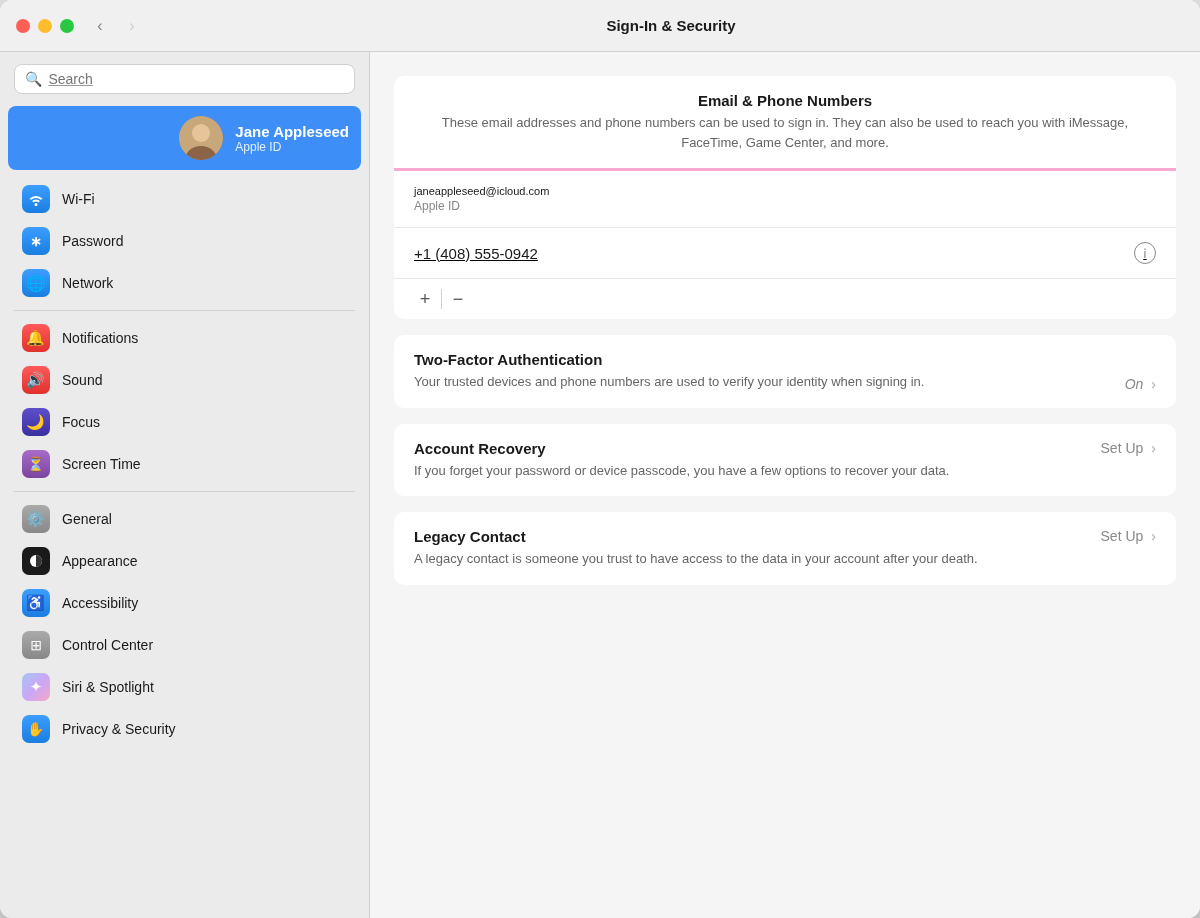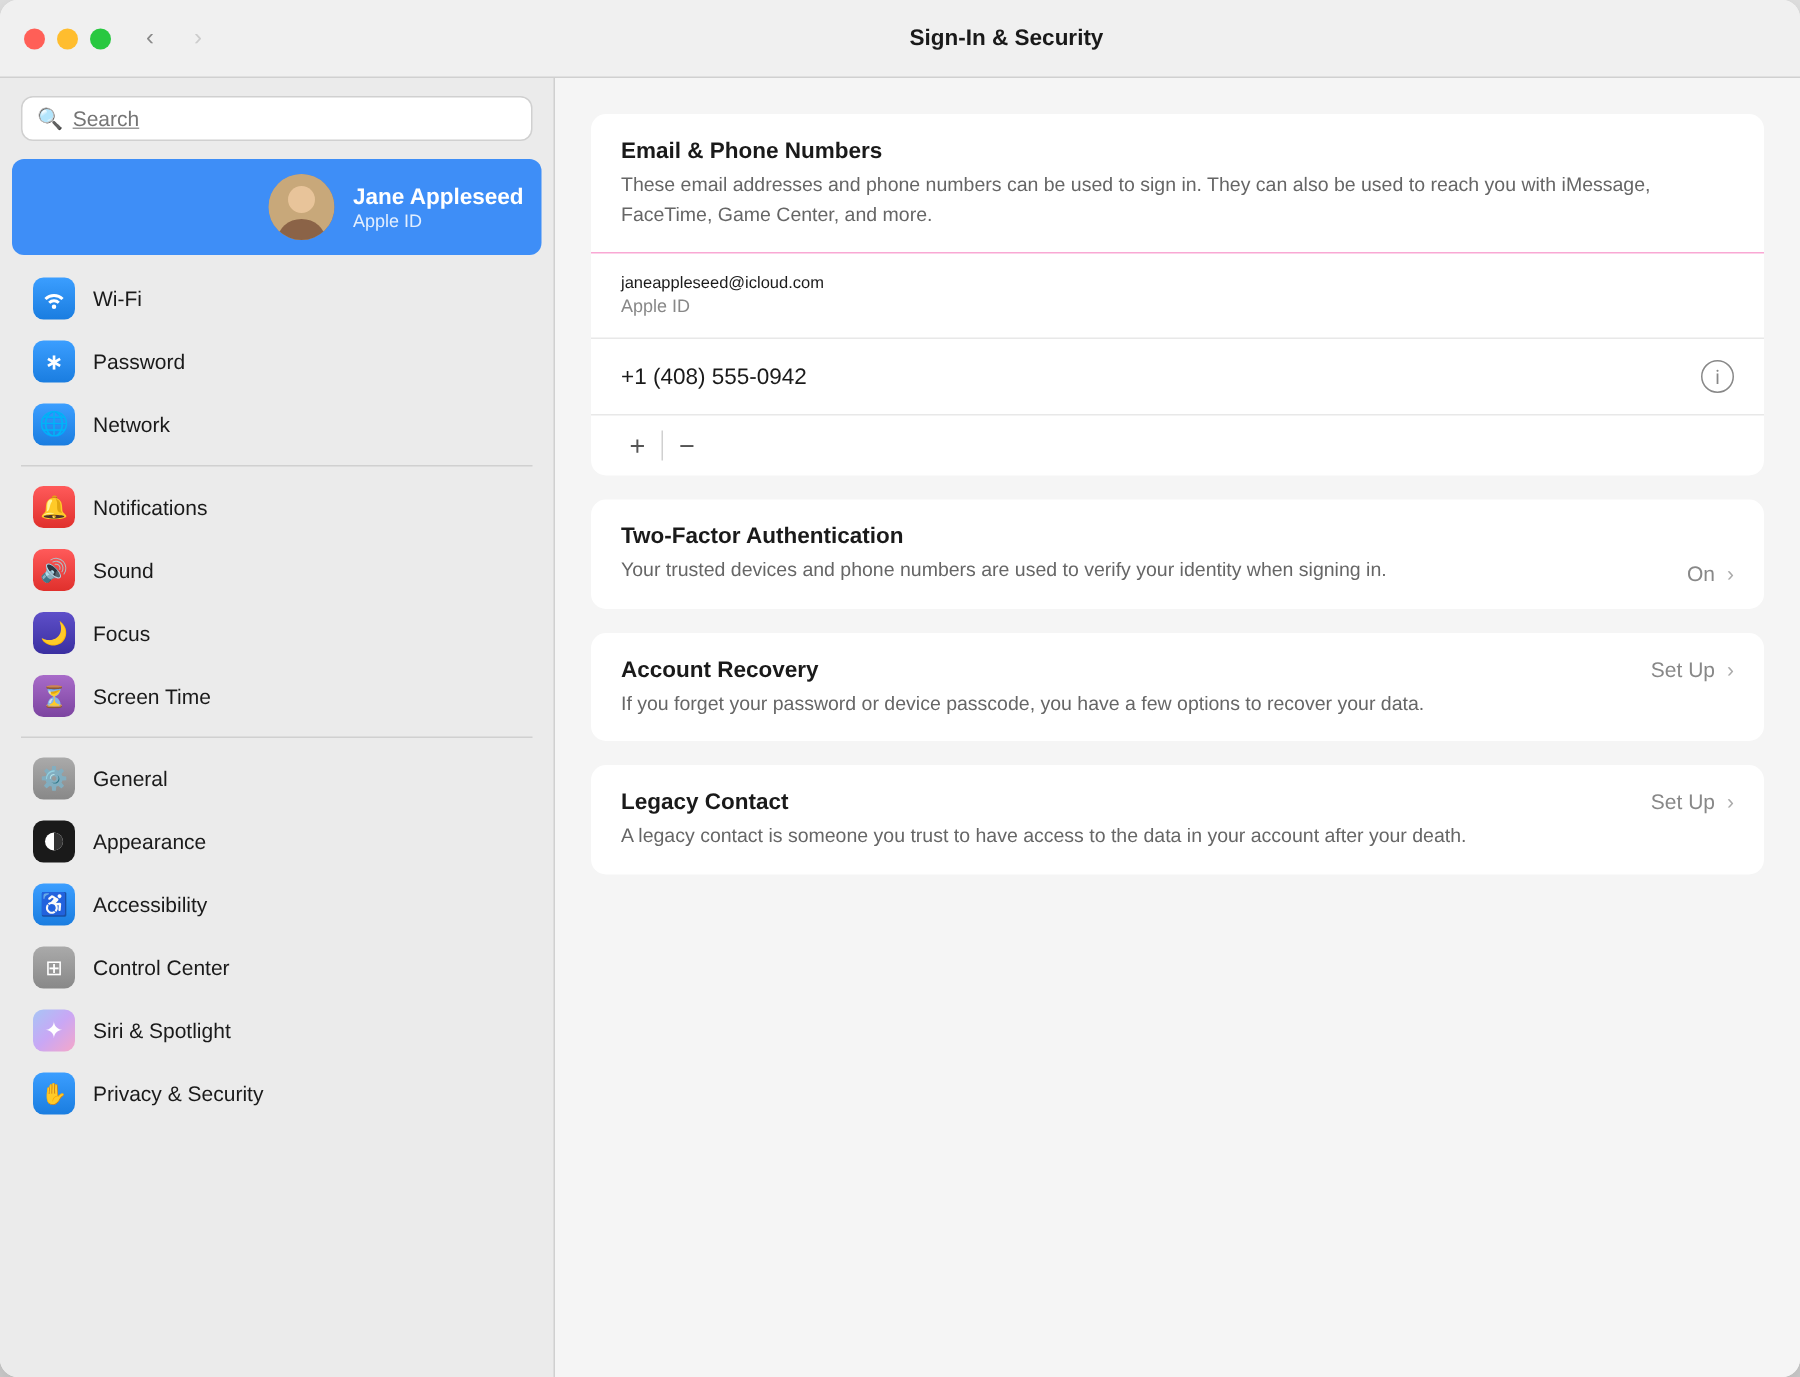--- a/index.html
+++ b/index.html
@@ -194,21 +194,22 @@
       padding: 24px 24px;
     }
     .section-card {
       background: #ffffff;
       border-radius: 10px;
       margin-bottom: 16px;
       overflow: hidden;
     }
     .section-row {
       padding: 16px 20px;
-      border-bottom: 1px solid #f9a8d4;
+      border-bottom: 3px solid #f9a8d4;
+      text-align: center;
     }
     .section-row:last-child { border-bottom: none; }
     .section-title {
       font-size: 15px;
       font-weight: 600;
       color: #1a1a1a;
       margin-bottom: 4px;
     }
     .section-desc {
       font-size: 13px;
@@ -228,20 +229,21 @@
     .email-type {
       font-size: 12px;
       color: #888;
     }
     .phone-row {
       padding: 14px 20px;
       border-bottom: 1px solid #e8e8e8;
       display: flex;
       align-items: center;
       justify-content: space-between;
+      text-decoration: underline;
     }
     .phone-number {
       font-size: 15px;
       color: #1a1a1a;
       font-weight: 500;
     }
     .info-icon {
       width: 22px;
       height: 22px;
       border: 1.5px solid #888;
@@ -311,20 +313,21 @@
     .tfa-right {
       display: flex;
       align-items: center;
       gap: 8px;
       flex-shrink: 0;
       margin-left: 16px;
     }
     .tfa-status {
       font-size: 14px;
       color: #888;
+      font-style: italic;
     }
     .chevron-icon {
       color: #aaa;
       font-size: 14px;
     }
 
     
     .action-row {
       padding: 16px 20px;
       display: flex;

